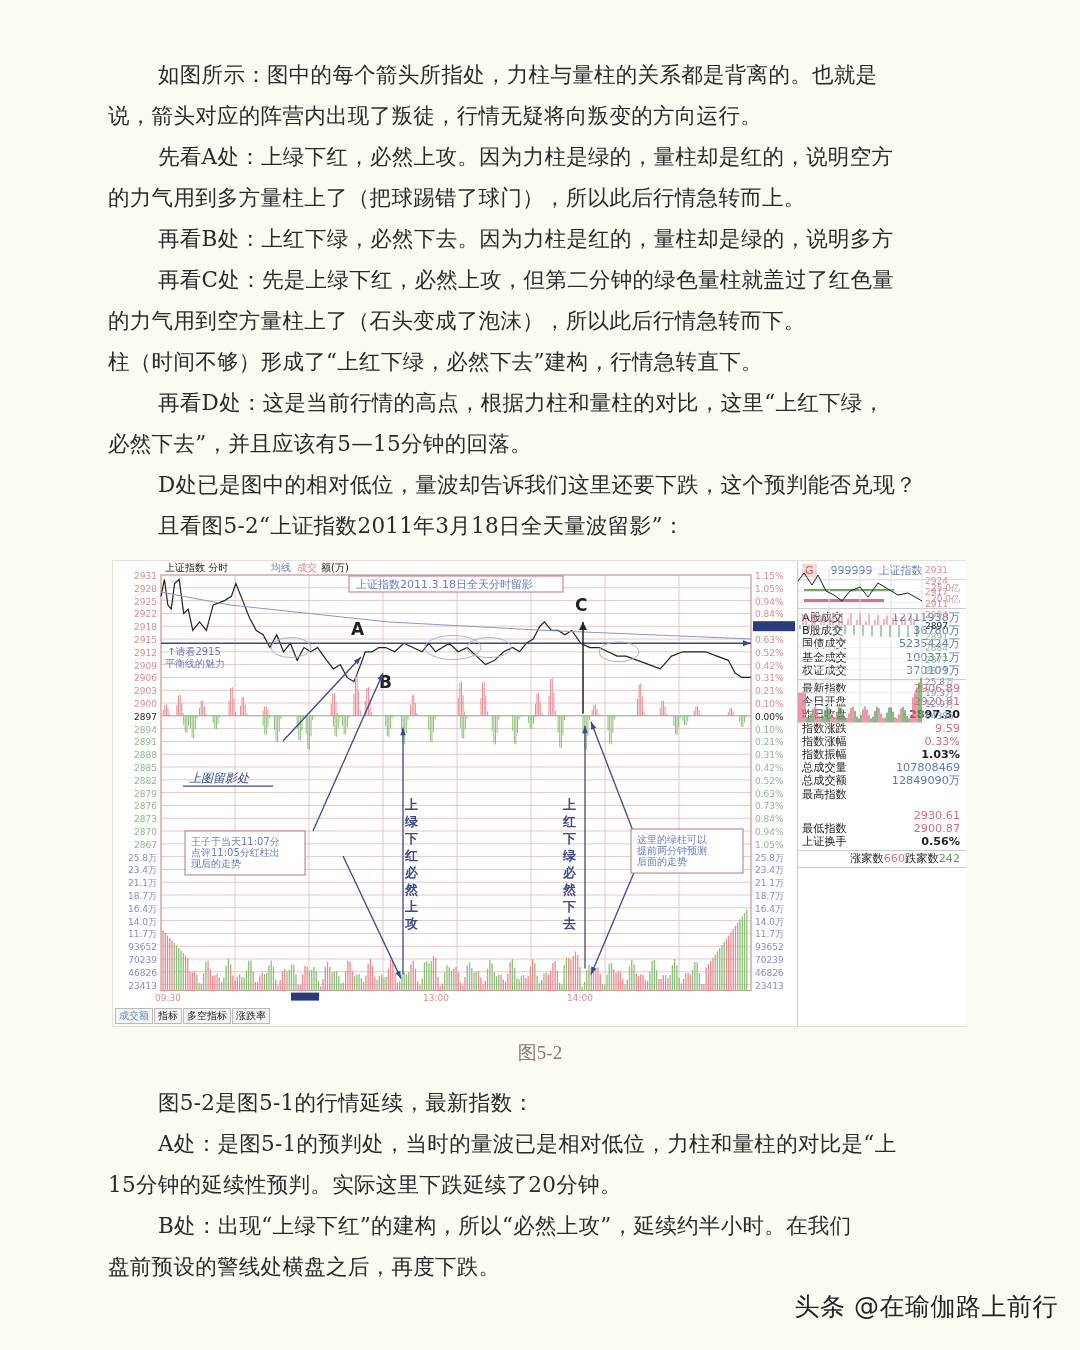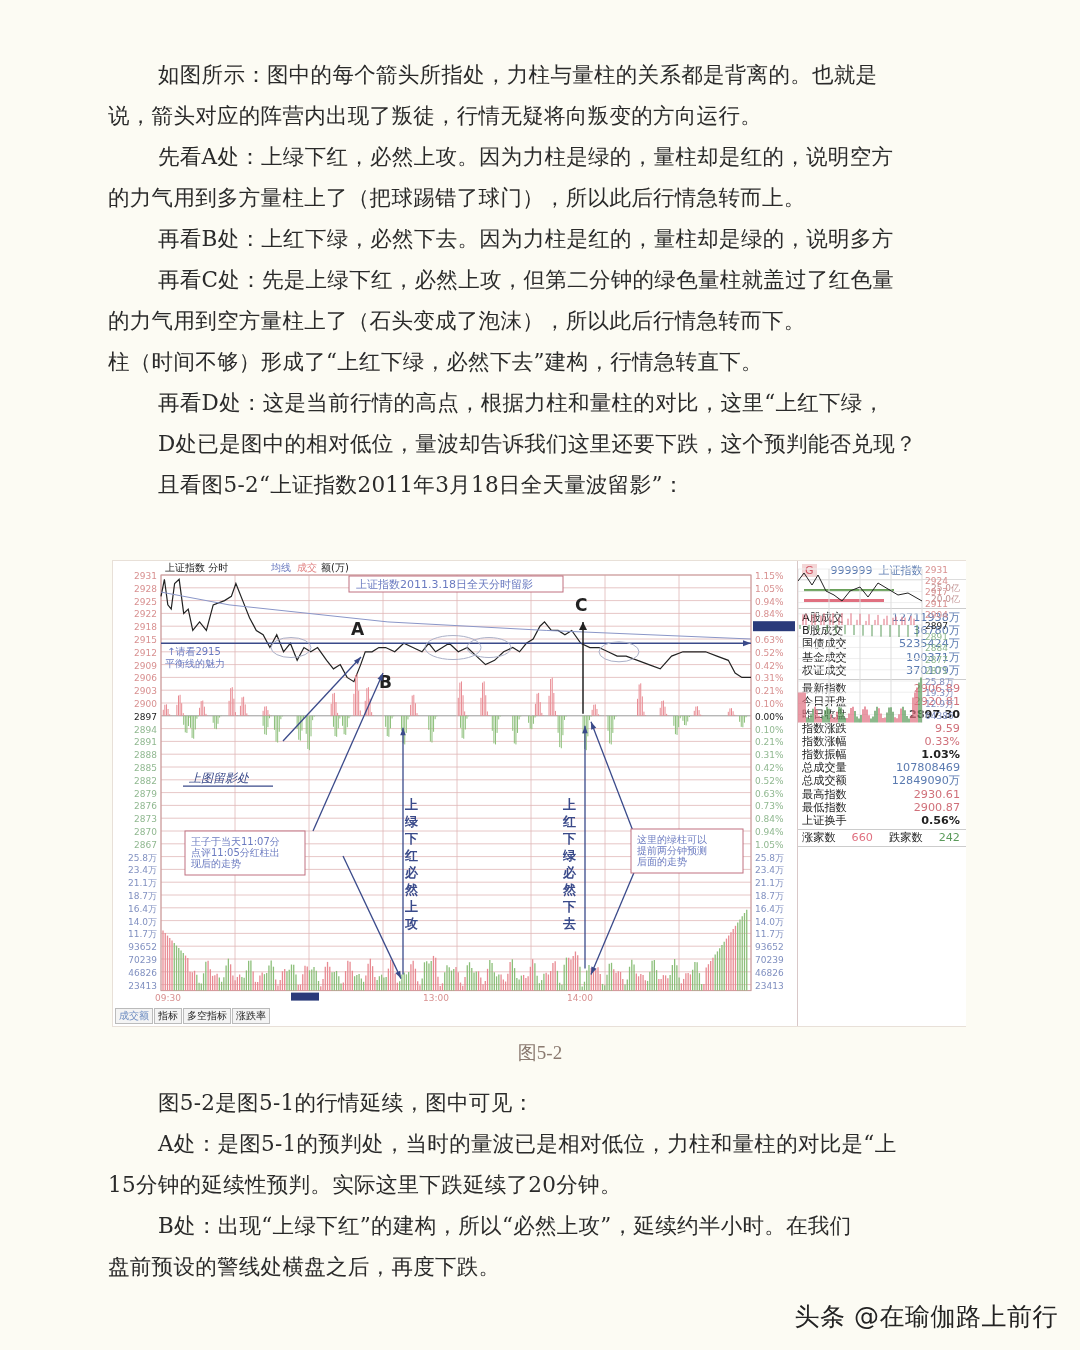--- a/index.html
+++ b/index.html
@@ -3,41 +3,42 @@
 <meta charset="utf-8">
 <style>
   html,body{margin:0;padding:0;}
   body{width:1080px;height:1350px;background:#fcfbf3;position:relative;overflow:hidden;font-family:"DejaVu Serif","Liberation Serif",serif;color:#2a2a2a;}
   .para{position:absolute;left:108px;width:866px;font-size:21.5px;line-height:41px;letter-spacing:0.3px;}
   .para .ln{display:block;white-space:nowrap;}
   .para .ln.ind{padding-left:50px;}
   .fig{position:absolute;left:112px;top:560px;width:852px;height:465px;background:#fff;border:1px solid #e8e0d8;}
   .fig svg{position:absolute;left:0;top:0;}
   .caption{position:absolute;left:0;width:1080px;top:1040px;text-align:center;font-size:19px;color:#8a7a70;font-family:"Liberation Serif",serif;}
-  .watermark{position:absolute;right:22px;top:1290px;font-family:"DejaVu Sans",sans-serif;font-size:25px;color:#222;letter-spacing:0.5px;margin-top:10px;}
+  .watermark{position:absolute;right:22px;top:1290px;font-family:"DejaVu Sans",sans-serif;font-size:25px;color:#222;letter-spacing:0.5px;}
   .panel{position:absolute;left:684px;top:0;width:168px;height:465px;background:#fff;border-left:1px solid #d9c8c8;font-family:"DejaVu Sans",sans-serif;}
   .prow{display:flex;justify-content:space-between;font-size:11.2px;line-height:13.2px;padding:0 6px 0 4px;}
   .prow .k{color:#222;}
   .tb{position:absolute;left:2px;bottom:2px;display:flex;font-family:"DejaVu Sans",sans-serif;font-size:10px;align-items:center;}
   .tb span{border:1px solid #bbb;padding:0 3px;margin-right:1px;background:#f4f4f4;color:#222;}
   .tb span.act{color:#6a8ac0;}
 </style>
 </head>
 <body>
 
 <div class="para" style="top:54px;">
   <span class="ln ind">如图所示：图中的每个箭头所指处，力柱与量柱的关系都是背离的。也就是</span>
   <span class="ln">说，箭头对应的阵营内出现了叛徒，行情无疑将向叛变的方向运行。</span>
   <span class="ln ind">先看A处：上绿下红，必然上攻。因为力柱是绿的，量柱却是红的，说明空方</span>
   <span class="ln">的力气用到多方量柱上了（把球踢错了球门），所以此后行情急转而上。</span>
   <span class="ln ind">再看B处：上红下绿，必然下去。因为力柱是红的，量柱却是绿的，说明多方</span>
   <span class="ln ind">再看C处：先是上绿下红，必然上攻，但第二分钟的绿色量柱就盖过了红色量</span>
   <span class="ln">的力气用到空方量柱上了（石头变成了泡沫），所以此后行情急转而下。</span>
   <span class="ln">柱（时间不够）形成了“上红下绿，必然下去”建构，行情急转直下。</span>
   <span class="ln ind">再看D处：这是当前行情的高点，根据力柱和量柱的对比，这里“上红下绿，</span>
+  <span class="ln">必然下去”，并且应该有5—15分钟的回落。</span>
   <span class="ln ind">D处已是图中的相对低位，量波却告诉我们这里还要下跌，这个预判能否兑现？</span>
   <span class="ln ind">且看图5-2“上证指数2011年3月18日全天量波留影”：</span>
 </div>
 
 <div class="fig">
   <svg id="chart" width="684" height="465">
       <line x1="48" y1="14" x2="638" y2="14" stroke="#e0b8b8" stroke-width="0.8"></line>
       <text x="44" y="18" font-size="9" text-anchor="end" fill="#d89090" font-family="DejaVu Sans, sans-serif">2931</text>
       <text x="642" y="18" font-size="9" fill="#d89090" font-family="DejaVu Sans, sans-serif">1.15%</text>
       <line x1="48" y1="26.8" x2="638" y2="26.8" stroke="#e0b8b8" stroke-width="0.8"></line>
@@ -786,32 +787,32 @@
         <div class="prow">
           <span class="k">总成交量</span>
           <span style="color: rgb(90, 122, 176); font-weight: normal;">107808469</span>
         </div>
         <div class="prow">
           <span class="k">总成交额</span>
           <span style="color: rgb(90, 122, 176); font-weight: normal;">12849090万</span>
         </div>
         <div class="prow">
           <span class="k">最高指数</span>
-          <span style="color: rgb(208, 112, 122); font-weight: normal;">2930.61</span>
+          <span style="color: rgb(208, 112, 122); font-weight: normal; margin-top: 21px;">2930.61</span>
         </div>
         <div class="prow">
           <span class="k">最低指数</span>
           <span style="color: rgb(208, 112, 122); font-weight: normal;">2900.87</span>
         </div>
         <div class="prow">
           <span class="k">上证换手</span>
           <span style="color: rgb(34, 34, 34); font-weight: bold;">0.56%</span>
         </div>
       </div>
-    <div class="prow" style="border-bottom:1px solid #ccc;line-height:16px;">
+    <div class="prow" style="border-bottom:1px solid #ccc;line-height:16px;justify-content:flex-end;">
       <span class="k">涨家数</span>
       <span style="color:#e07080;">660</span>
       <span class="k">跌家数</span>
       <span style="color:#5a9a5a;">242</span>
     </div>
     <svg id="mini" width="168" height="180">
         <line x1="0" y1="8" x2="124" y2="8" stroke="#eee"></line>
         <text x="127" y="12" font-size="9" fill="#d89090" font-family="DejaVu Sans, sans-serif">2931</text>
         <line x1="0" y1="19.2" x2="124" y2="19.2" stroke="#eee"></line>
         <text x="127" y="23.2" font-size="9" fill="#d89090" font-family="DejaVu Sans, sans-serif">2924</text>
@@ -947,20 +948,20 @@
         <line x1="119" y1="161.6" x2="119" y2="126.6" stroke="#e07080" stroke-width="1.4"></line>
         <line x1="121" y1="161.6" x2="121" y2="121.6" stroke="#5a9a5a" stroke-width="1.4"></line>
         <line x1="123" y1="161.6" x2="123" y2="116.6" stroke="#5a9a5a" stroke-width="1.4"></line>
       </svg>
   </div>
 </div>
 
 <div class="caption">图5-2</div>
 
 <div class="para" style="top:1082px;">
-  <span class="ln ind">图5-2是图5-1的行情延续，图中可见：</span>
+  <span class="ln ind">图5-2是图5-1的行情延续，最新指数：</span>
   <span class="ln ind">A处：是图5-1的预判处，当时的量波已是相对低位，力柱和量柱的对比是“上</span>
   <span class="ln">15分钟的延续性预判。实际这里下跌延续了20分钟。</span>
   <span class="ln ind">B处：出现“上绿下红”的建构，所以“必然上攻”，延续约半小时。在我们</span>
   <span class="ln">盘前预设的警线处横盘之后，再度下跌。</span>
 </div>
 
 <div class="watermark">头条 @在瑜伽路上前行</div>
 
 </body></html>

